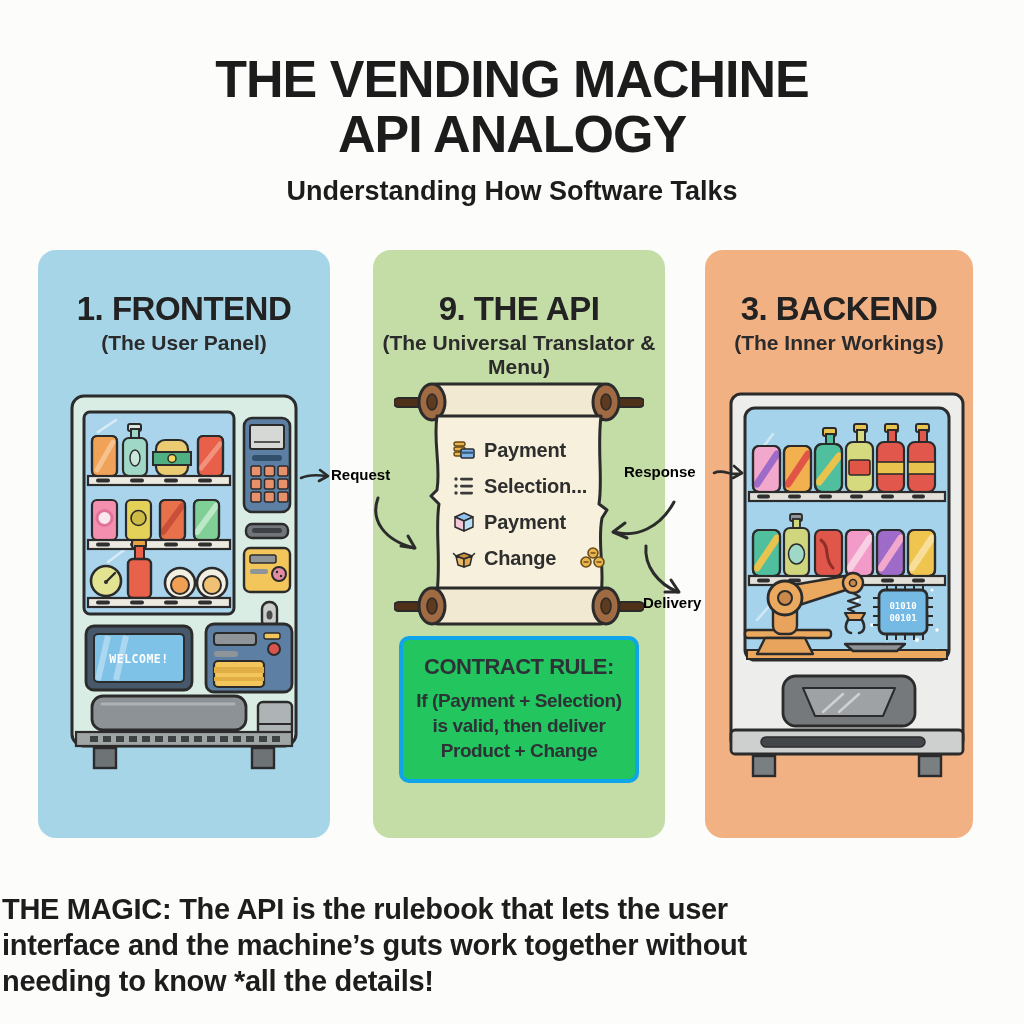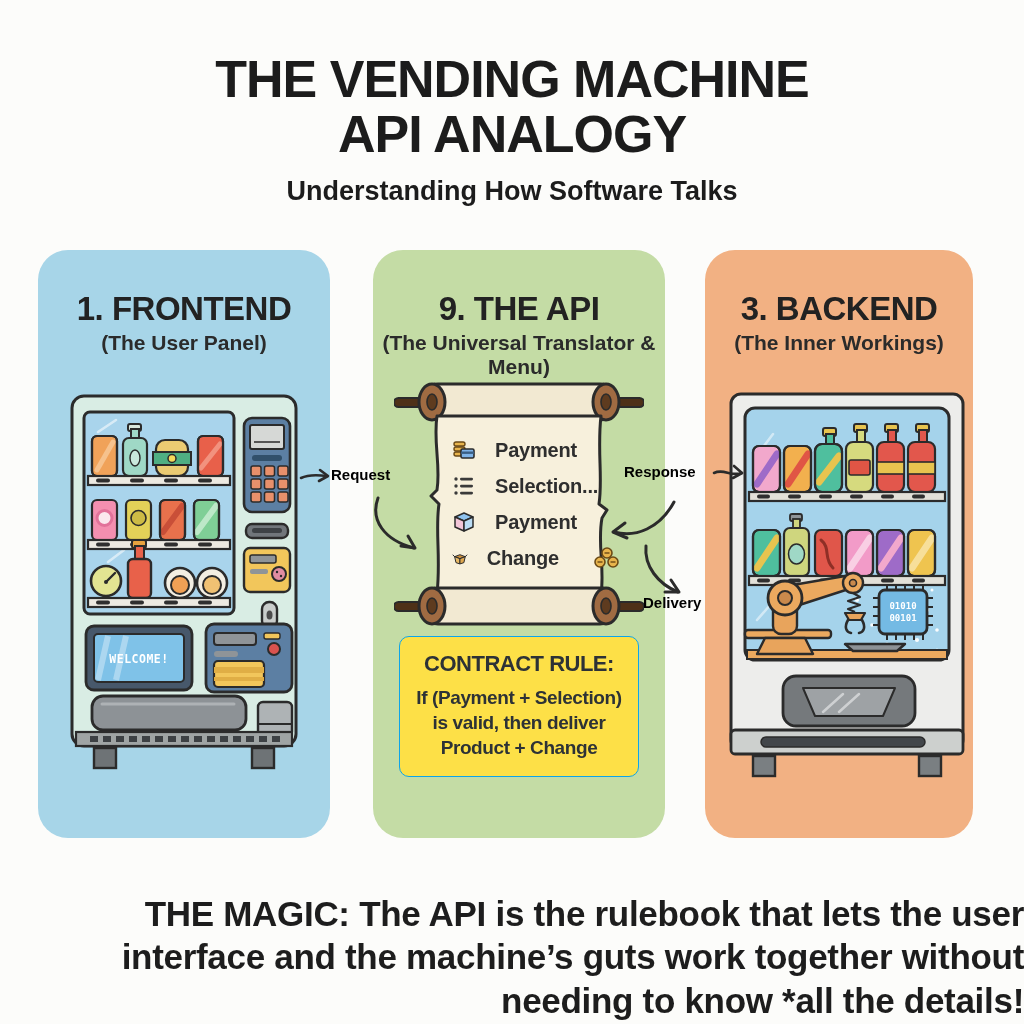--- a/index.html
+++ b/index.html
@@ -10,64 +10,64 @@
     font-family:"Liberation Sans", sans-serif;
     color:#1e1e1e;
     overflow:hidden;
   }
   
   .title-block { position:absolute; top:52px; left:0; right:0; text-align:center; }
   .title-line { font-size:52px; font-weight:900; letter-spacing:-1px; color:#1c1c1c; line-height:1.06; }
   .subtitle { margin-top:14px; font-size:27px; font-weight:700; color:#1c1c1c; }
 
   
-  .panel { position:absolute; top:250px; height:588px; border-radius:30px; }
+  .panel { position:absolute; top:250px; height:588px; border-radius:18px; }
   .panel-frontend { left:38px;  width:292px; }
   .panel-api      { left:373px; width:292px; }
   .panel-backend  { left:705px; width:268px; }
   .panel-heading { margin-top:40px; text-align:center; font-size:33px; font-weight:900; letter-spacing:-0.5px; color:#222; }
   .panel-subheading { text-align:center; font-size:21px; font-weight:600; color:#2b2b2b; margin-top:3px; }
 
   .illustration { position:absolute; }
   .front-machine { left:30px; top:142px; }
   .back-machine  { left:22px; top:140px; }
   .scroll-wrap   { left:21px; top:128px; width:250px; height:250px; }
 
   
   .scroll-items { position:absolute; left:58px; top:54px; width:170px; }
-  .scroll-row { display:flex; align-items:center; gap:19px; height:36px;text-align:right; }
+  .scroll-row { display:flex; align-items:center; gap:8px; height:36px;text-align:right; }
   .scroll-label { font-size:20px; font-weight:600; color:#2e2e2e; letter-spacing:-0.2px; }
   .coins-gap { margin-left:14px; display:flex; align-items:center; }
 
   
   .contract-box {
     position:absolute; left:26px; top:386px; width:240px;
-    background:#fde047; border:1px solid #0ea5e9; border-radius:10px;
+    background:#22c55e; border:4px solid #0ea5e9; border-radius:10px;
     padding:14px 4px 16px; text-align:center; color:#2d3236;
   }
   .contract-heading { font-size:22px; font-weight:800; letter-spacing:-0.5px; margin-bottom:8px; }
   .contract-line { font-size:19px; font-weight:700; letter-spacing:-0.4px; line-height:1.32; }
 
   
   .flow-layer { position:absolute; inset:0; pointer-events:none; }
   .flow-label { position:absolute; font-size:15px; font-weight:700; color:#000000; }
   .lbl-request  { left:331px; top:466px; }
   .lbl-response { left:624px; top:463px; }
   .lbl-delivery { left:643px; top:594px; }
   .arrow { position:absolute; }
   .arr-request        { left:299px; top:468px; }
   .arr-request-curve  { left:368px; top:494px; }
   .arr-response       { left:712px; top:464px; }
   .arr-response-curve { left:608px; top:498px; }
   .arr-delivery-curve { left:638px; top:542px; }
 
   
   .footer {
-    position:absolute; top:892px; left:8px; right:0; text-align:right;
-    font-size:35px; font-weight:700; letter-spacing:-0.3px; color:#1d1d1d; line-height:1.24;
+    position:absolute; top:892px; left:2px; right:0; text-align:left;
+    font-size:29px; font-weight:700; letter-spacing:-0.3px; color:#1d1d1d; line-height:1.24;
   }
   .footer .emph { font-weight:900; }
 
   svg { display:block; }
 </style>
 </head>
 <body>
 
 <div class="title-block">
   <div class="title-line">THE VENDING MACHINE</div>

